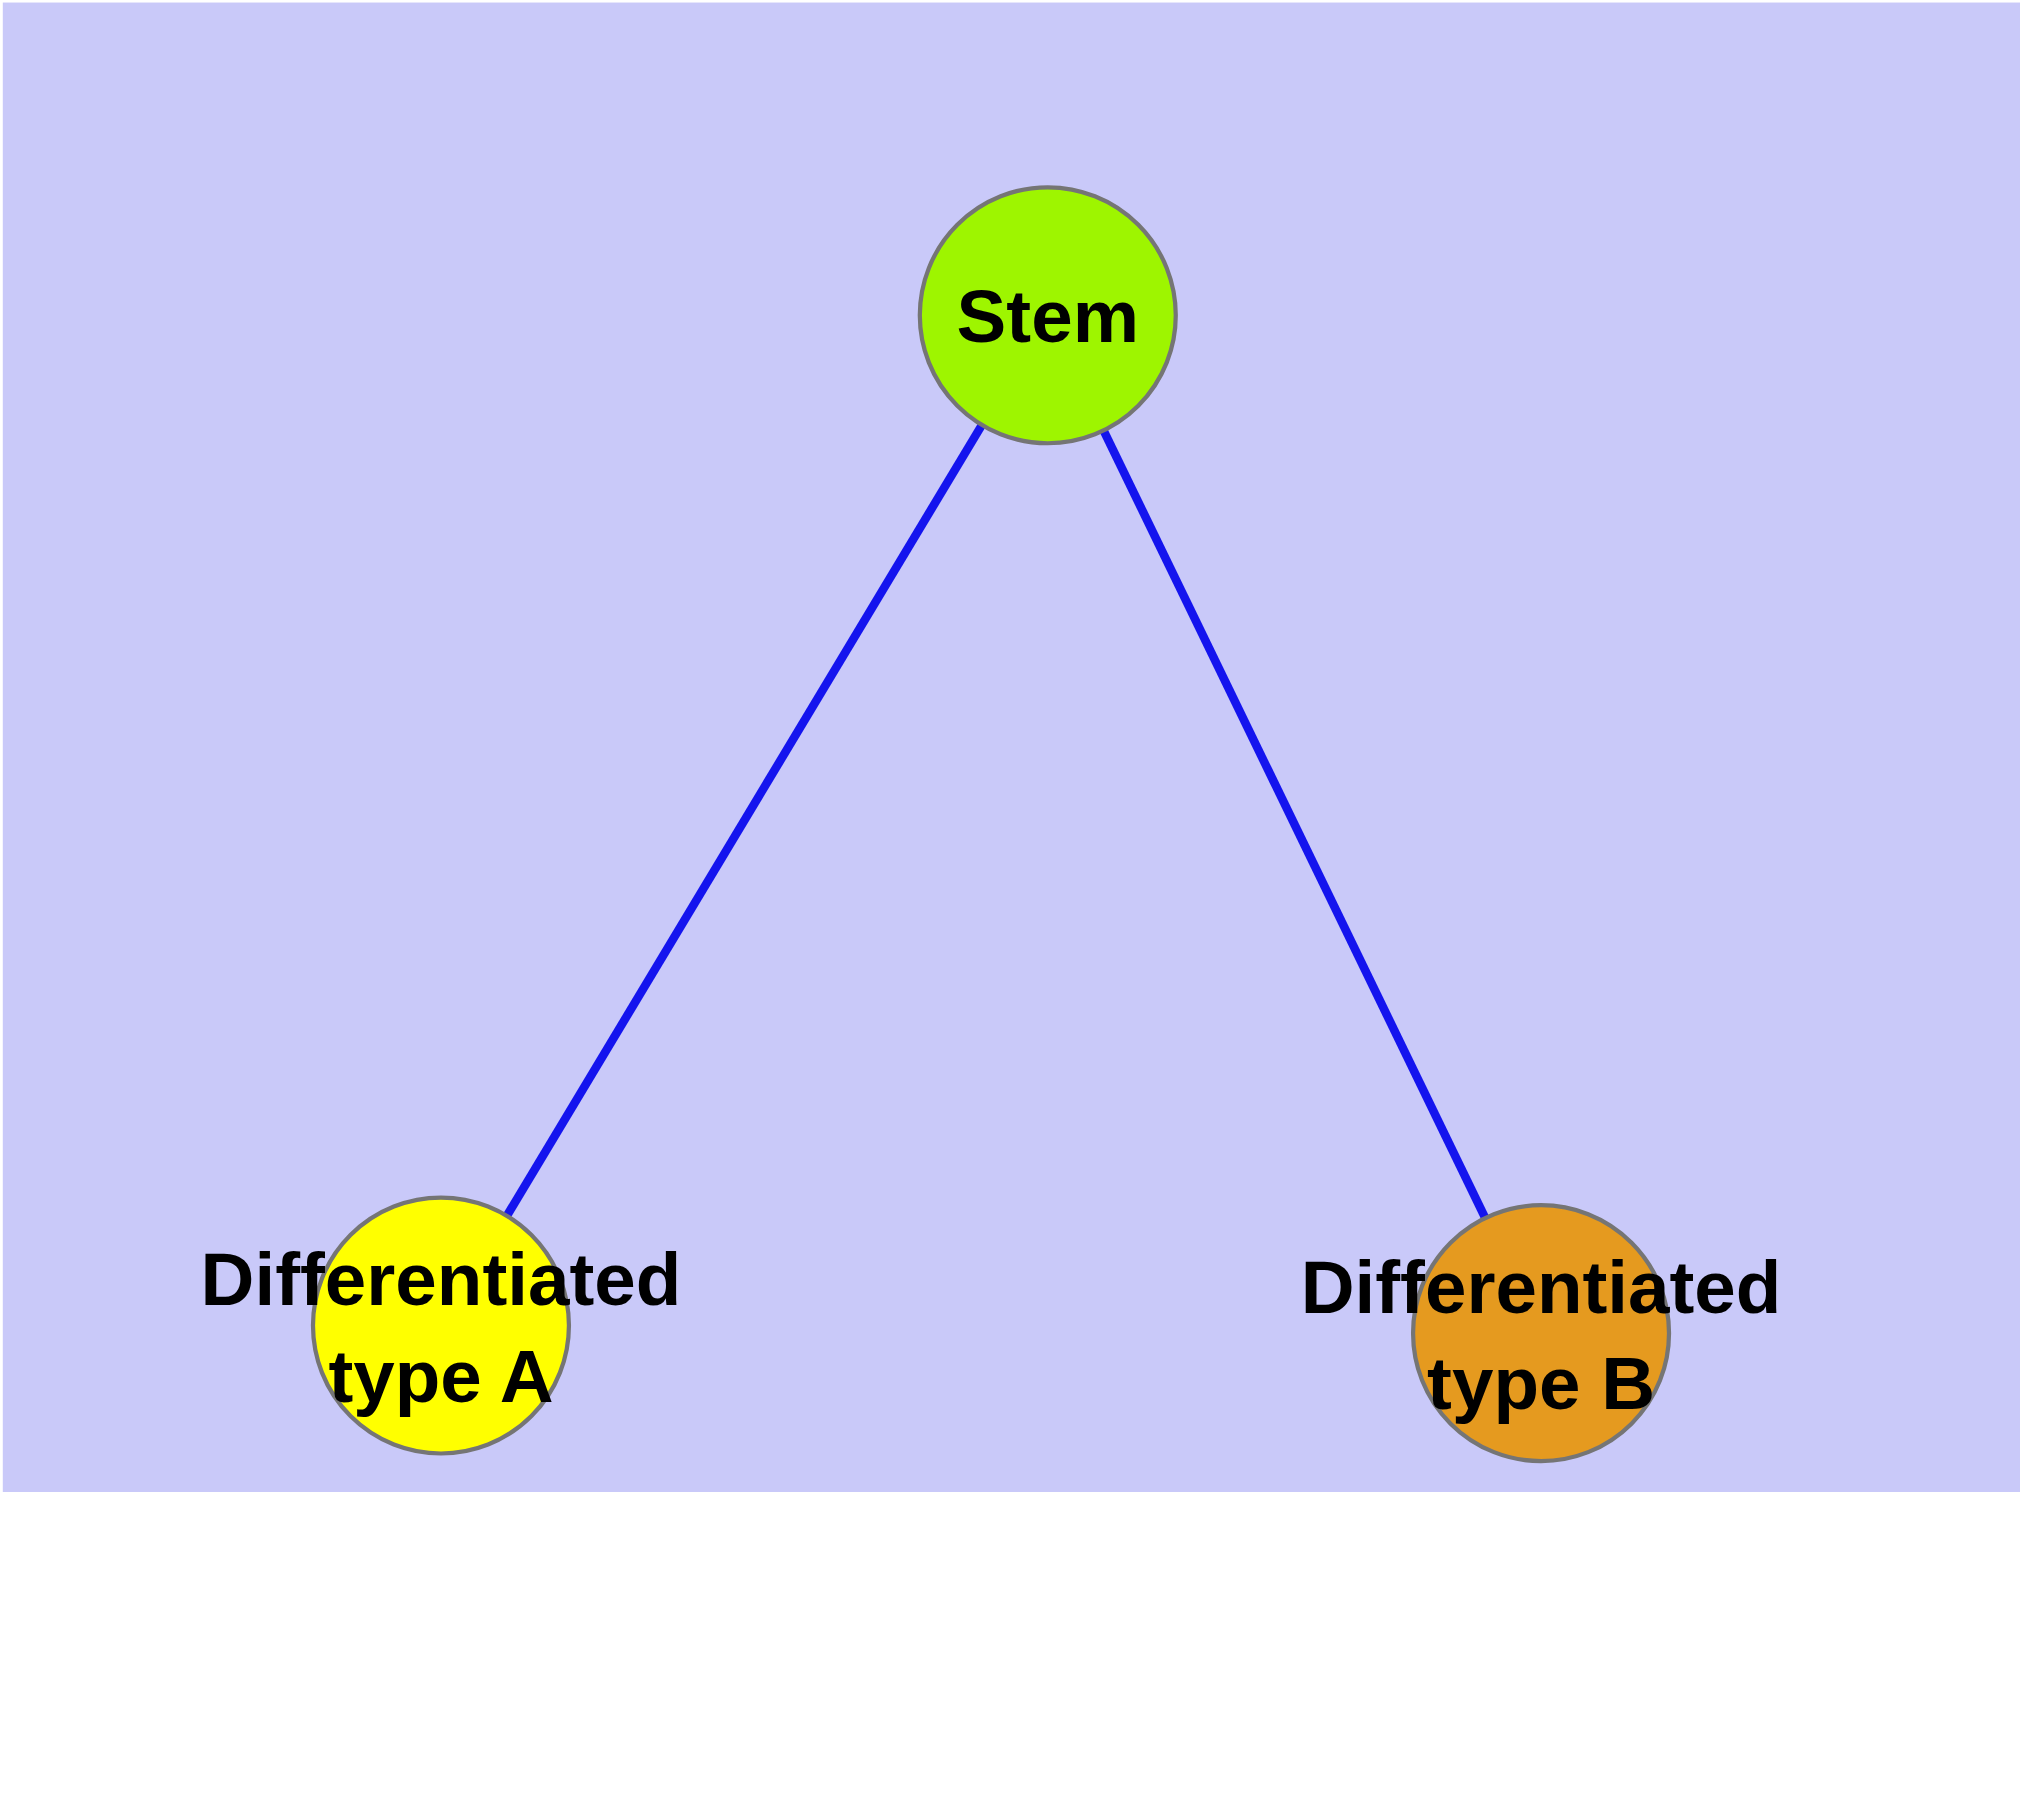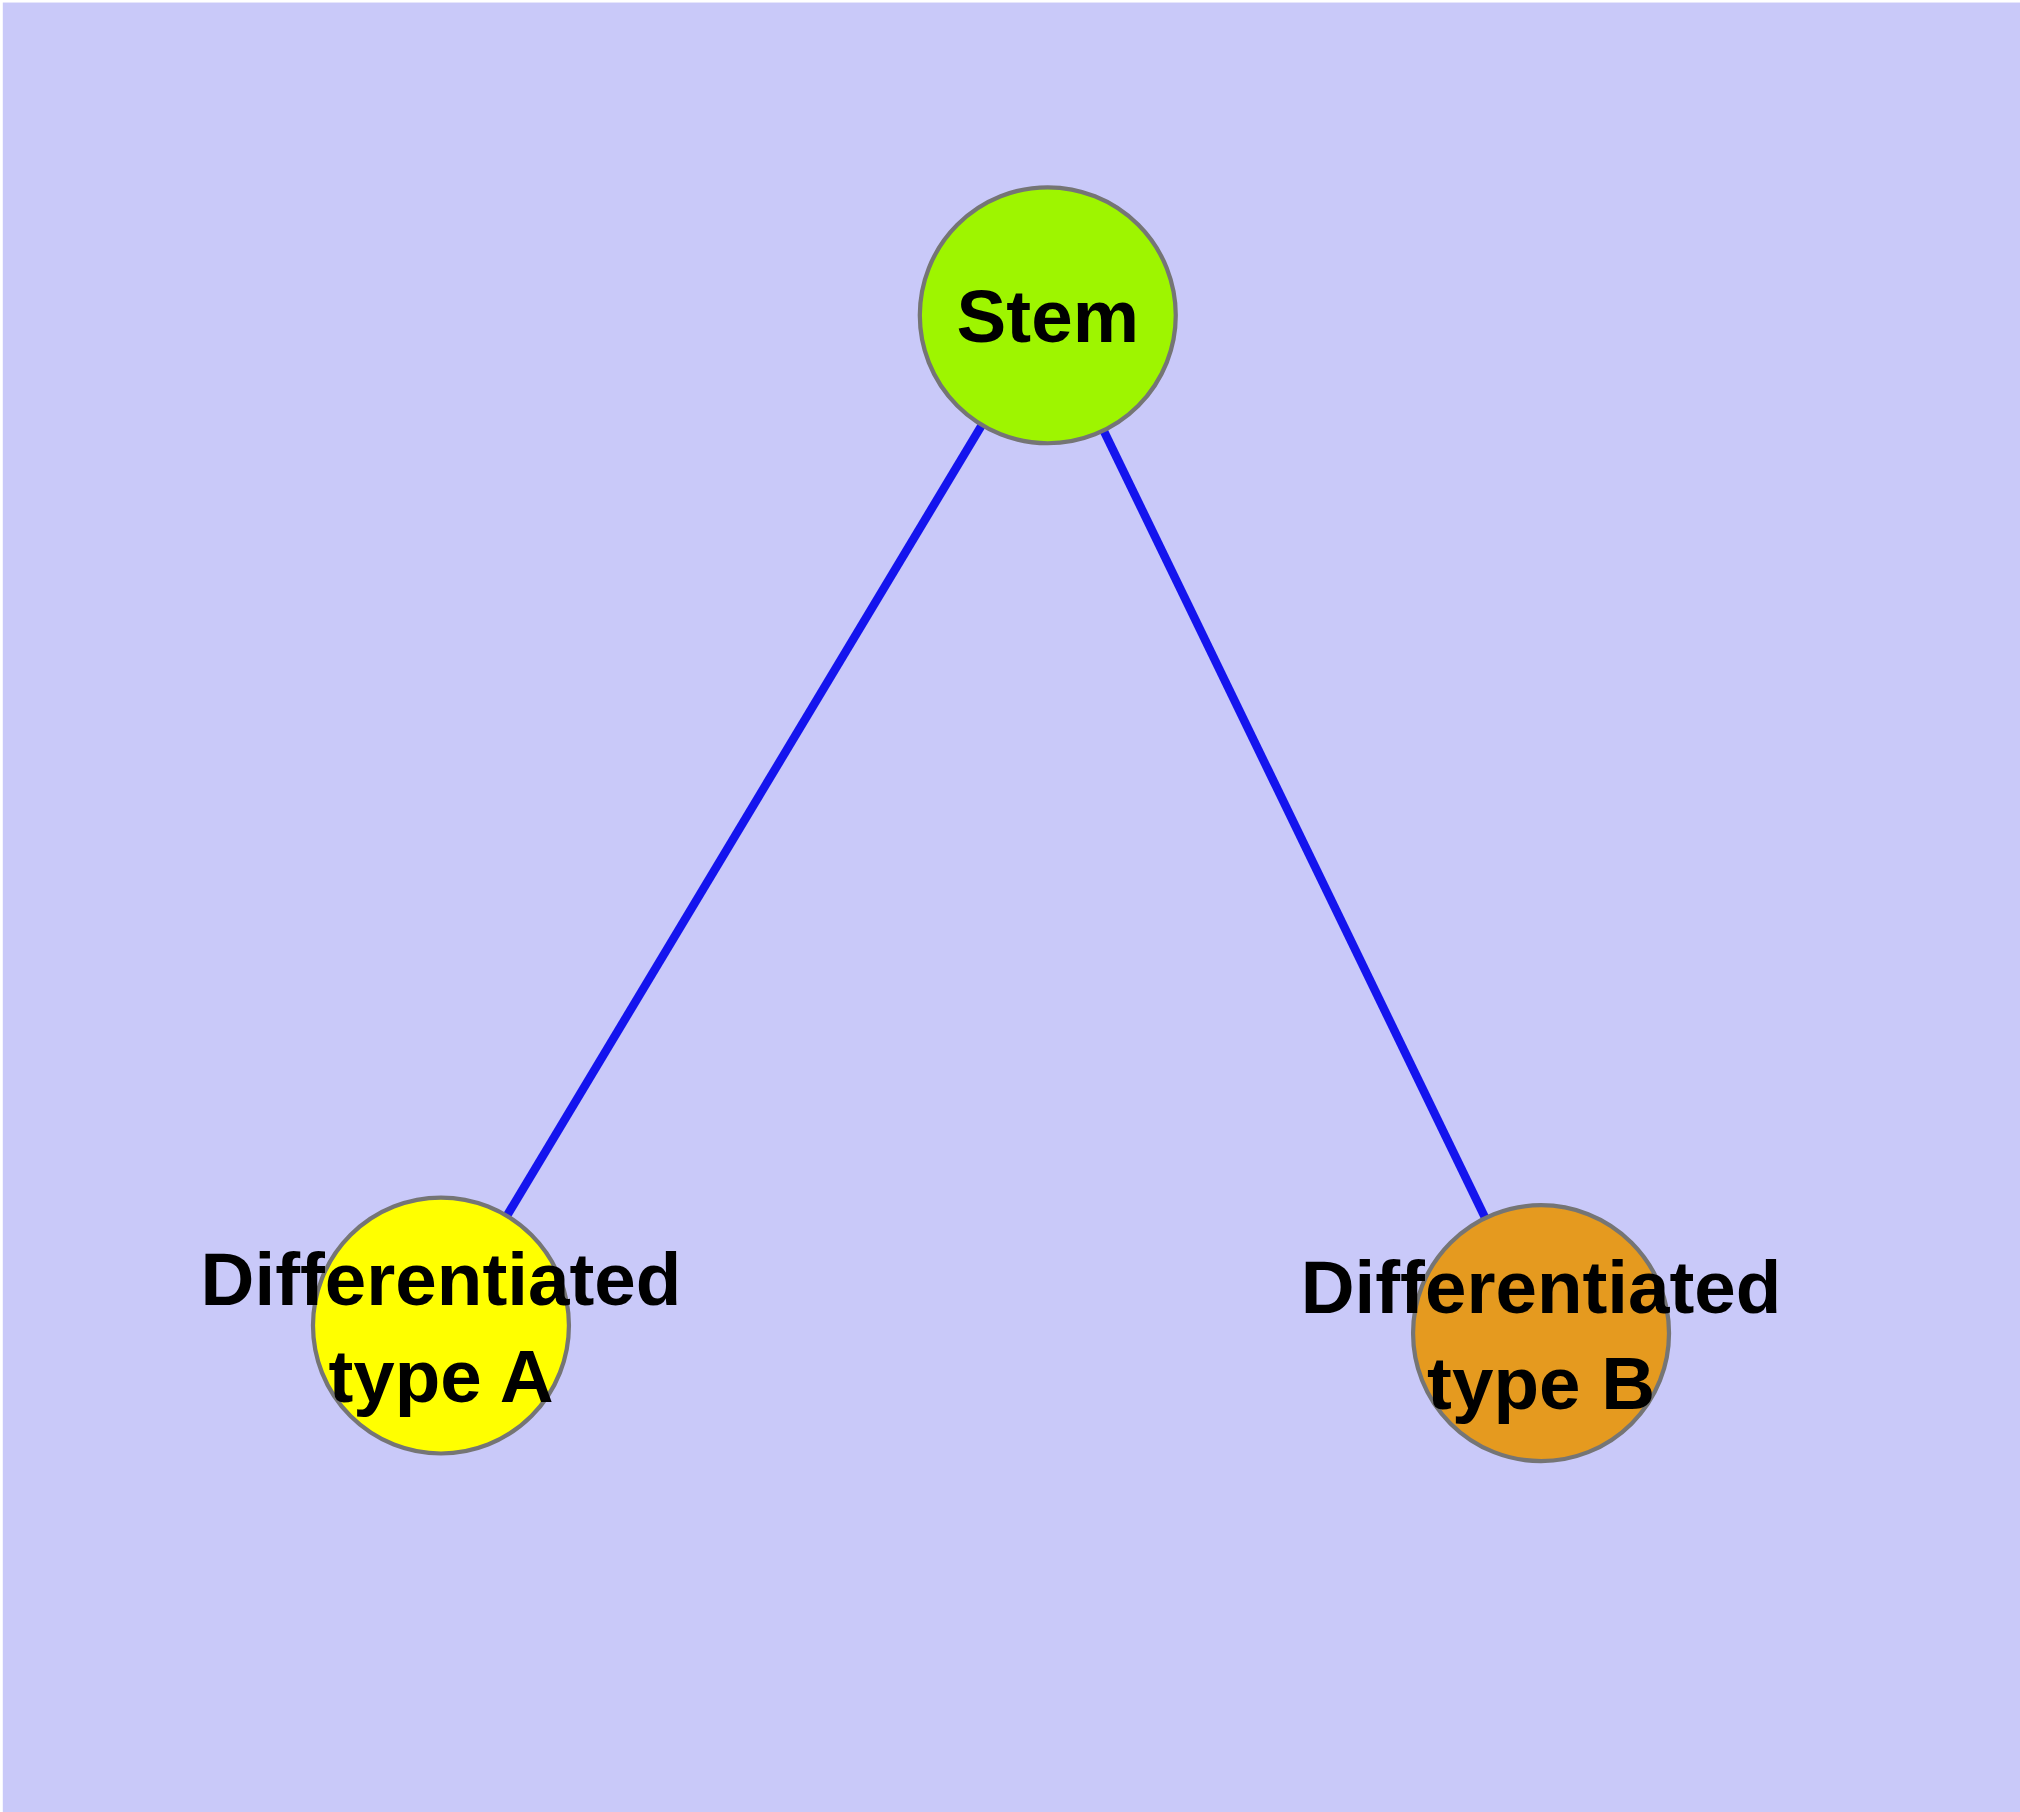--- a/index.html
+++ b/index.html
@@ -4,21 +4,21 @@
 <style>
   html, body {
     margin: 0;
     padding: 0;
     background: #ffffff;
     font-family: "Liberation Sans", sans-serif;
   }
   .canvas-wrap {
     position: relative;
     width: 2021px;
-    height: 1812px;
+    height: 1492px;
     background: #ffffff;
   }
   svg.graph {
     display: block;
     width: 2021px;
     height: 1812px;
   }
   .edge-line {
     stroke-width: 10px;
     stroke-linecap: butt;

